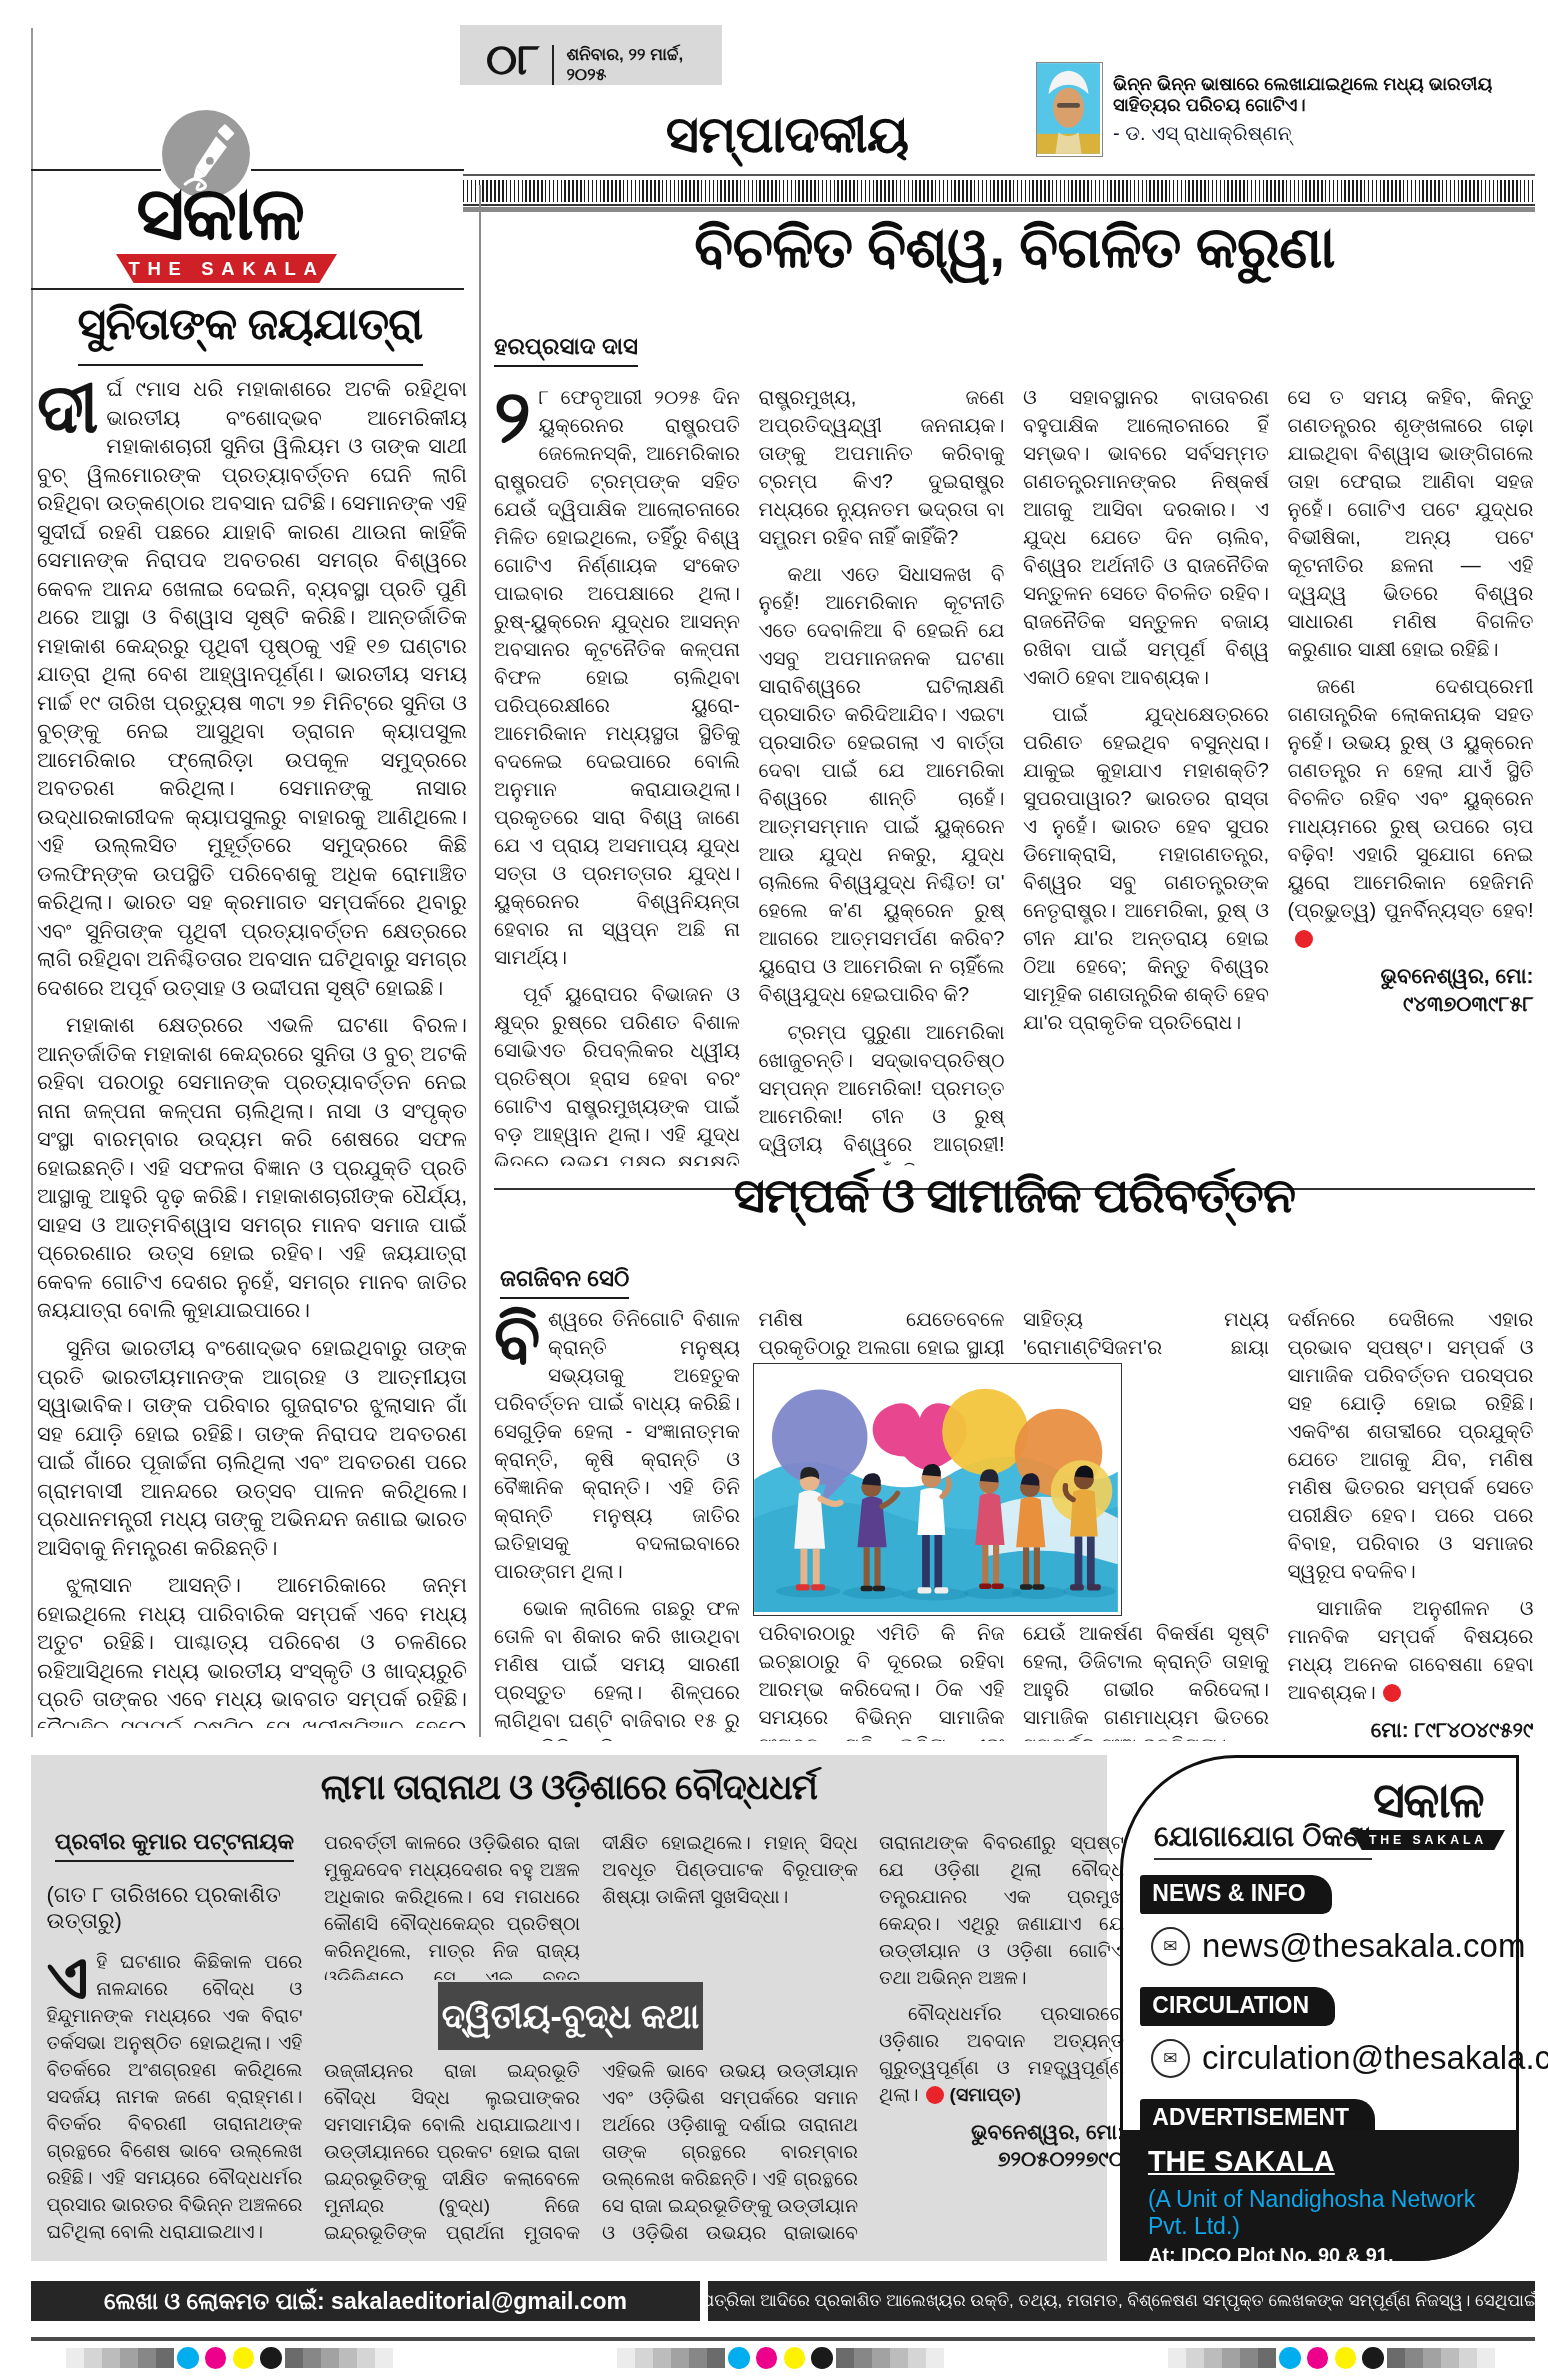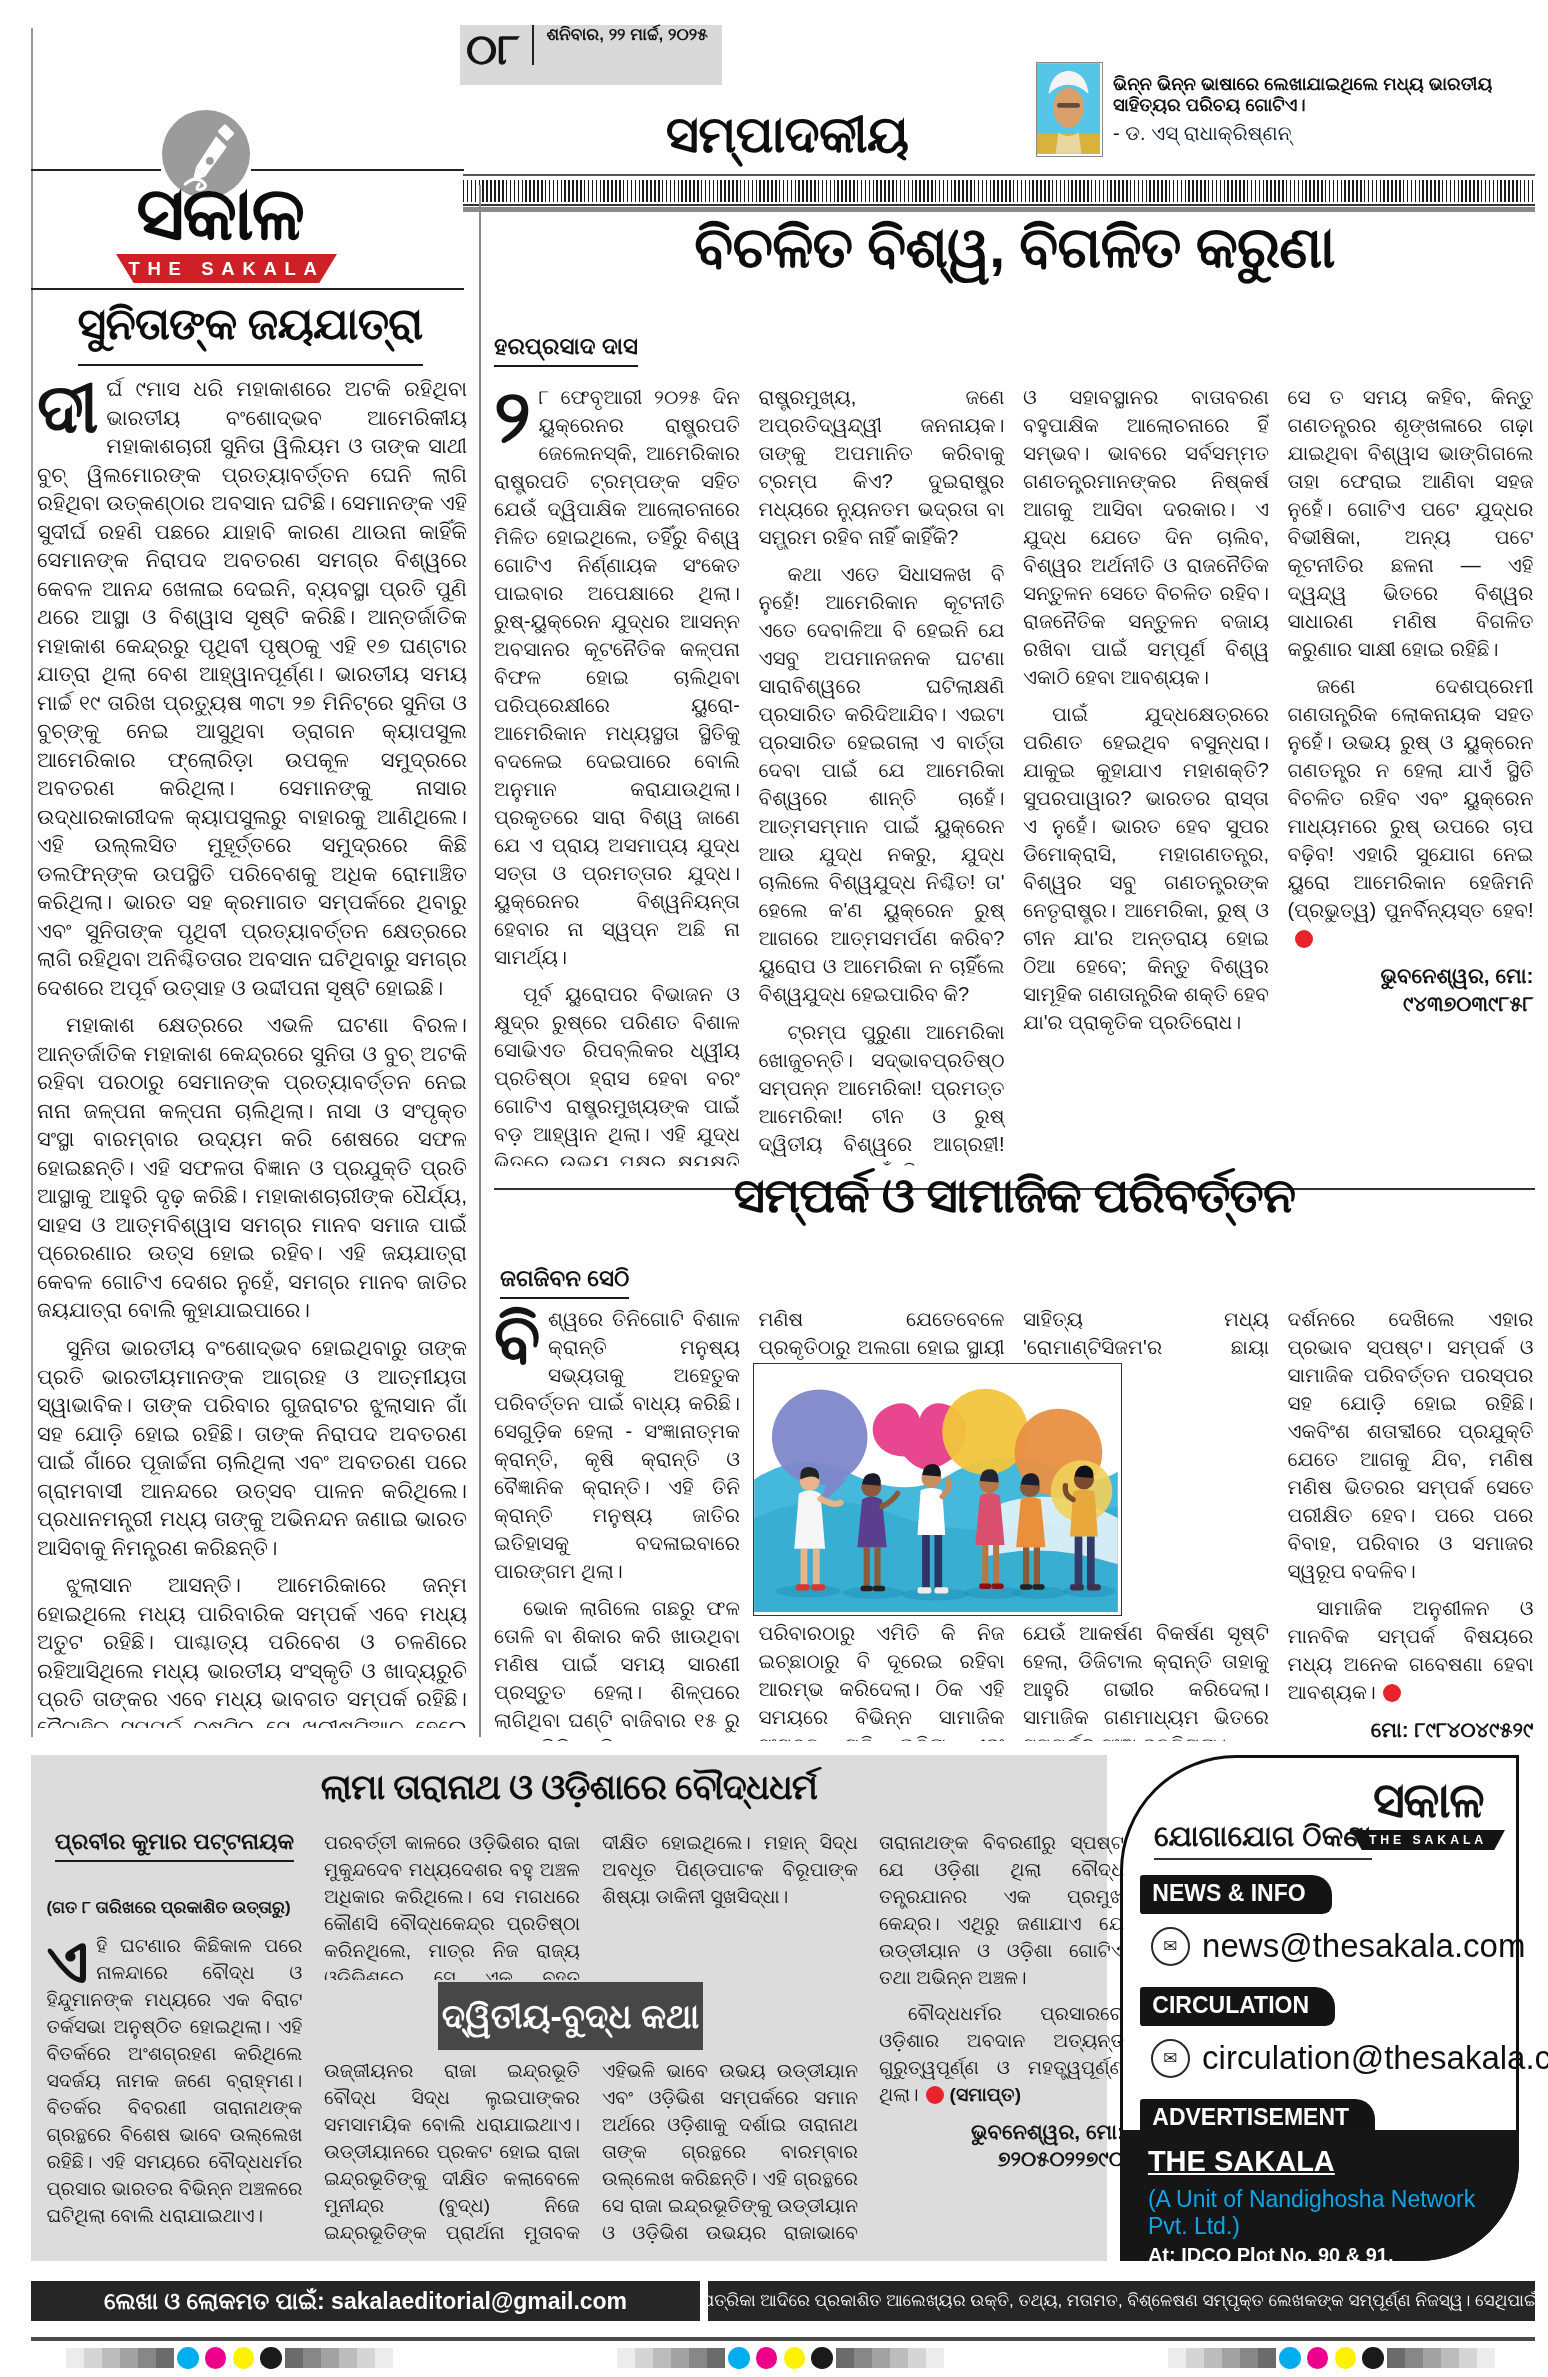--- a/index.html
+++ b/index.html
@@ -13,33 +13,33 @@
   .hl{font-weight:800;color:#0d0d0d;text-align:center;letter-spacing:-0.8px}
   .byline{font-weight:700;font-size:23px;border-bottom:2.3px solid #1a1a1a;padding-bottom:5.4px;display:inline-block}
   .dot-end{display:inline-block;width:18px;height:18px;border-radius:50%;background:#e8232a;vertical-align:-2.3px;margin-left:7.7px}
   .signoff{font-weight:700;text-align:right;font-size:21px;margin-top:3.1px}
   .rule{background:#222}
   .colwrap{display:flex;gap:18.5px}
   .colwrap .col{width:246px;overflow:hidden}
   
   #m-banner{background:#cf2027;color:#fff;font-weight:700;font-size:18.5px;letter-spacing:7.7px;
             text-align:center;line-height:29px;clip-path:polygon(0 0,100% 0,92% 100%,8% 100%)}
-  #date-box{background:#d9d9d9;display:flex;align-items:flex-start;gap:12.3px;padding-left:6px;box-sizing:border-box}
+  #date-box{background:#d9d9d9;display:flex;align-items:flex-end;gap:12.3px;padding-left:26px;box-sizing:border-box}
   #date-box .pn{font-size:43px;font-weight:800}
   #date-box .dv{width:2.3px;height:40px;background:#222}
   #date-box .dt{font-size:17px;font-weight:700}
   #barcode{background:repeating-linear-gradient(90deg,#1c1c1c 0 1.5px,#ffffff 1.5px 3.9px)}
   
   #quote .q1{font-size:18px;font-weight:700;color:#101010}
   #quote .q2{font-size:20px;font-weight:400;color:#0f172a;margin-top:6.2px}
   
   #buddh{background:#dcdcdc}
   #buddh .bt{font-size:19px;line-height:27px}
   #inset{background:#474747;color:#fff;font-size:34px;font-weight:800;text-align:center;line-height:68px}
-  .note{font-size:17px;font-weight:700;margin:36px 0 14px 0}
+  .note{font-size:22px;font-weight:400;margin:20px 0 14px 0}
   
   #contact{border:3.1px solid #101010;border-radius:116px 0 100px 0;box-sizing:border-box}
   .pill{display:inline-block;background:#141414;color:#fff;font-weight:700;font-size:23px;
         padding:4.6px 26px 7.7px 12.3px;border-radius:3.1px 20px 9.3px 3.1px}
   .erow{display:flex;align-items:center;gap:12.3px;margin:12.3px 0 21.6px 10.8px}
   .eic{width:35px;height:35px;border:2.3px solid #2a2a2a;border-radius:50%;display:flex;align-items:center;justify-content:center;font-size:17px;color:#222;flex:0 0 auto}
   .email{font-size:33px;font-weight:400;color:#101010}
   #cbox{position:absolute;left:-3.1px;right:-3.1px;bottom:-3.1px;height:131px;background:#161616;color:#fff;
         border-radius:0 0 100px 0;padding:15.4px 23px 0 28px;box-sizing:border-box}
   #cbox .cname{font-size:29px;font-weight:700;text-decoration:underline;margin-bottom:7.7px}

